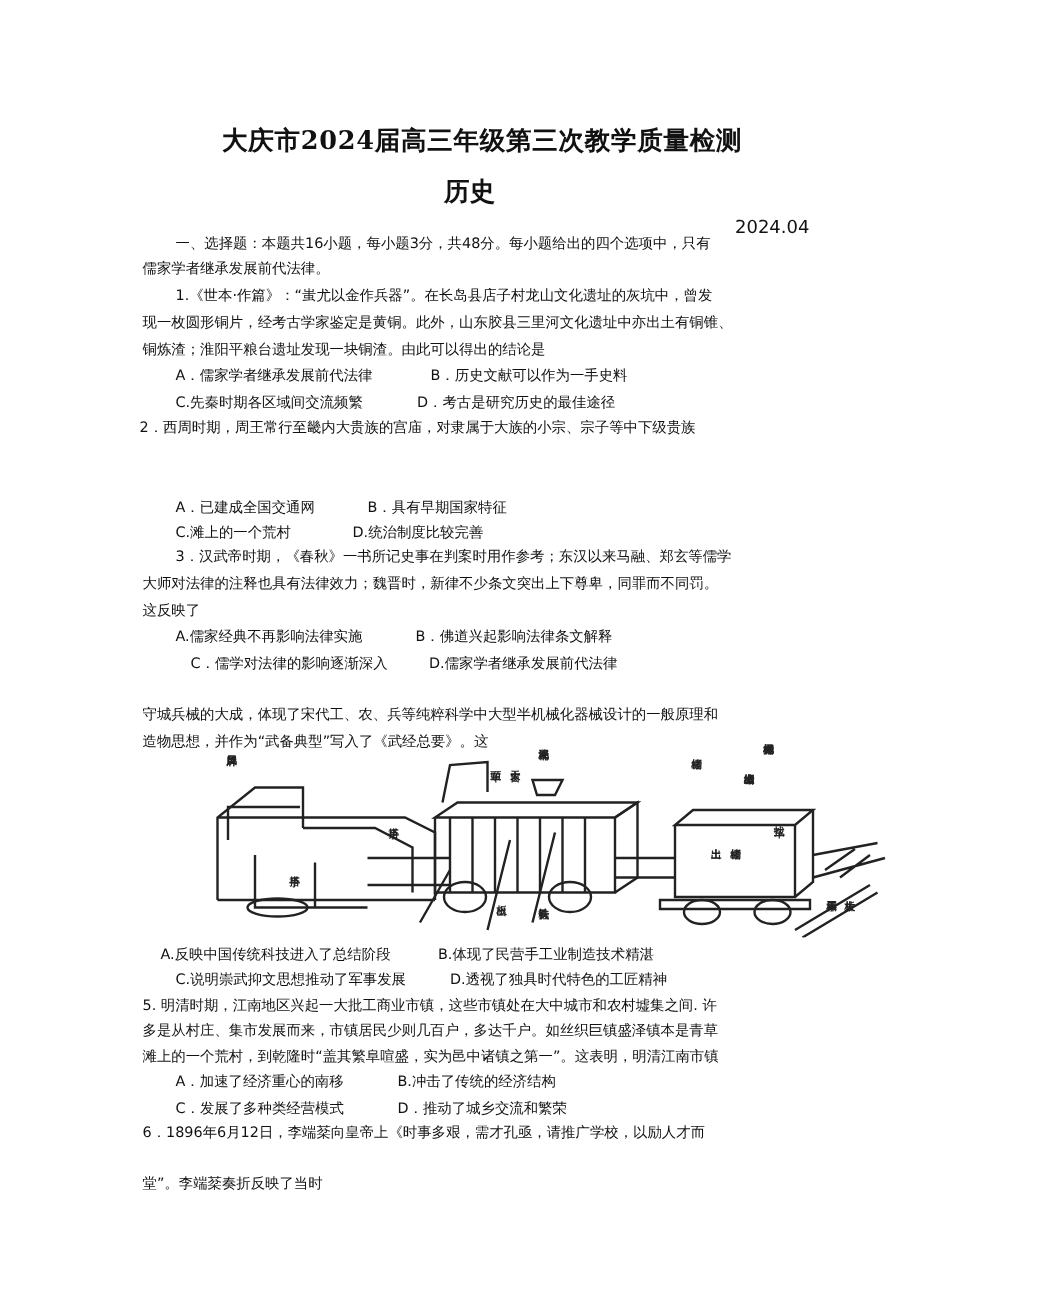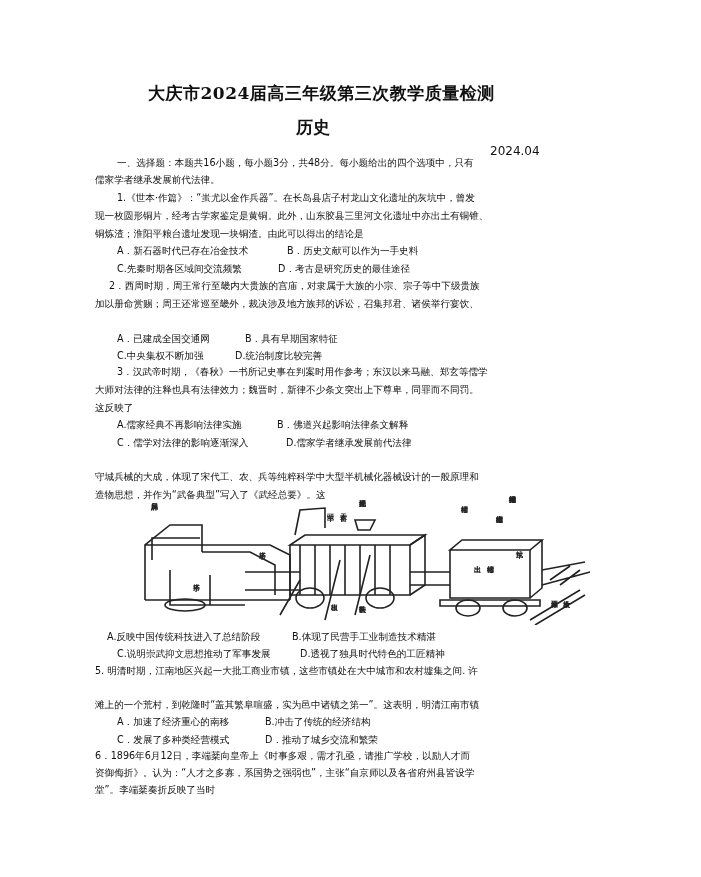--- a/index.html
+++ b/index.html
@@ -3,58 +3,57 @@
   <meta charset="utf-8">
   <style>
     html, body { margin: 0; padding: 0; background: #ffffff; }
     body { width: 701px; height: 877px; position: relative; overflow: hidden; font-family: "DejaVu Sans", sans-serif; color: #111; }
     .page { position: absolute; left: 0; top: 0; width: 581px; height: 877px; }
     .title { position: absolute; left: 148px; top: 82px; font-family: "DejaVu Serif", serif; font-weight: bold; font-size: 17px; letter-spacing: 0.5px; white-space: nowrap; }
     .subject { position: absolute; left: 296px; top: 116px; font-family: "DejaVu Serif", serif; font-weight: bold; font-size: 17px; white-space: nowrap; }
     .date { position: absolute; left: 490px; top: 144px; font-size: 12px; white-space: nowrap; }
     .line { position: absolute; font-size: 9.6px; line-height: 12px; white-space: nowrap; left: 95px; }
     .ind1 { left: 117px; }
-    .ind0b { left: 109px; text-align: center; }
+    .ind0b { left: 93px; text-align: center; }
     .figure { position: absolute; left: 130px; top: 490px; width: 470px; height: 135px; }
     .figure svg { width: 100%; height: 100%; }
     .fig-label { position: absolute; font-size: 7px; line-height: 7px; writing-mode: vertical-rl; color: #222; font-weight: bold; }
   </style>
 </head>
 <body>
 
 <div class="page">
 
   <div class="title">大庆市2024届高三年级第三次教学质量检测</div>
   <div class="subject">历史</div>
   <div class="date">2024.04</div>
 
   <div class="line ind1" style="top:157px">一、选择题：本题共16小题，每小题3分，共48分。每小题给出的四个选项中，只有</div>
   <div class="line" style="top:174px">儒家学者继承发展前代法律。</div>
 
   <div class="line ind1" style="top:192px">1.《世本·作篇》：“蚩尤以金作兵器”。在长岛县店子村龙山文化遗址的灰坑中，曾发</div>
   <div class="line" style="top:228px">铜炼渣；淮阳平粮台遗址发现一块铜渣。由此可以得出的结论是</div>
   <div class="line" style="top:210px">现一枚圆形铜片，经考古学家鉴定是黄铜。此外，山东胶县三里河文化遗址中亦出土有铜锥、</div>
-  <div class="line" style="top:245px;left:117px">A．新石器时代已存在冶金技术</div>
+  <div class="line" style="top:245px;left:117px">A．儒家学者继承发展前代法律</div>
   <div class="line" style="top:245px;left:287px">B．历史文献可以作为一手史料</div>
   <div class="line" style="top:263px;left:117px">C.先秦时期各区域间交流频繁</div>
   <div class="line" style="top:263px;left:278px">D．考古是研究历史的最佳途径</div>
 
   <div class="line ind0b" style="top:280px">2．西周时期，周王常行至畿内大贵族的宫庙，对隶属于大族的小宗、宗子等中下级贵族</div>
-  <div class="line" style="top:298px">加以册命赏赐；周王还常巡至畿外，裁决涉及地方族邦的诉讼，召集邦君、诸侯举行宴饮、</div>
   <div class="line" style="top:333px;left:117px">A．已建成全国交通网</div>
   <div class="line" style="top:333px;left:245px">B．具有早期国家特征</div>
-  <div class="line" style="top:350px;left:117px">C.中央集权不断加强</div>
+  <div class="line" style="top:350px;left:117px">C.滩上的一个荒村</div>
   <div class="line" style="top:350px;left:235px">D.统治制度比较完善</div>
 
   <div class="line ind1" style="top:366px">3．汉武帝时期，《春秋》一书所记史事在判案时用作参考；东汉以来马融、郑玄等儒学</div>
   <div class="line" style="top:384px">大师对法律的注释也具有法律效力；魏晋时，新律不少条文突出上下尊卑，同罪而不同罚。</div>
   <div class="line" style="top:402px">这反映了</div>
   <div class="line" style="top:419px;left:117px">A.儒家经典不再影响法律实施</div>
   <div class="line" style="top:419px;left:277px">B．佛道兴起影响法律条文解释</div>
-  <div class="line" style="top:437px;left:117px">C．儒学对法律的影响逐渐深入</div>
+  <div class="line" style="top:437px;left:127px">C．儒学对法律的影响逐渐深入</div>
   <div class="line" style="top:437px;left:286px">D.儒家学者继承发展前代法律</div>
 
   <div class="line" style="top:471px">守城兵械的大成，体现了宋代工、农、兵等纯粹科学中大型半机械化器械设计的一般原理和</div>
   <div class="line" style="top:489px">造物思想，并作为“武备典型”写入了《武经总要》。这</div>
 
   <div class="figure">
     <svg viewBox="0 0 470 135" xmlns="http://www.w3.org/2000/svg">
       <g fill="none" stroke="#222" stroke-width="1.6">
 
         <path d="M15 110 L15 55 L40 35 L72 35 L72 62 M15 55 L72 55"></path>
@@ -107,23 +106,23 @@
     <span class="fig-label" style="left:343px;top:70px">出土</span>
     <span class="fig-label" style="left:356px;top:70px">绪棚</span>
   </div>
 
   <div class="line" style="top:631px;left:107px">A.反映中国传统科技进入了总结阶段</div>
   <div class="line" style="top:631px;left:292px">B.体现了民营手工业制造技术精湛</div>
   <div class="line" style="top:648px;left:117px">C.说明崇武抑文思想推动了军事发展</div>
   <div class="line" style="top:648px;left:300px">D.透视了独具时代特色的工匠精神</div>
 
   <div class="line" style="top:665px">5. 明清时期，江南地区兴起一大批工商业市镇，这些市镇处在大中城市和农村墟集之间. 许</div>
+  <div class="line" style="top:682px">多是从村庄、集市发展而来，市镇居民少则几百户，多达千户。如丝织巨镇盛泽镇本是青草</div>
   <div class="line" style="top:699px">滩上的一个荒村，到乾隆时“盖其繁阜喧盛，实为邑中诸镇之第一”。这表明，明清江南市镇</div>
   <div class="line" style="top:716px;left:117px">A．加速了经济重心的南移</div>
   <div class="line" style="top:716px;left:265px">B.冲击了传统的经济结构</div>
   <div class="line" style="top:734px;left:117px">C．发展了多种类经营模式</div>
   <div class="line" style="top:734px;left:265px">D．推动了城乡交流和繁荣</div>
 
   <div class="line" style="top:750px">6．1896年6月12日，李端棻向皇帝上《时事多艰，需才孔亟，请推广学校，以励人才而</div>
-  <div class="line" style="top:767px">资御侮折》。认为：“人才之多寡，系国势之强弱也”，主张“自京师以及各省府州县皆设学</div>
   <div class="line" style="top:784px">堂”。李端棻奏折反映了当时</div>
 
 </div>
 
 </body></html>

